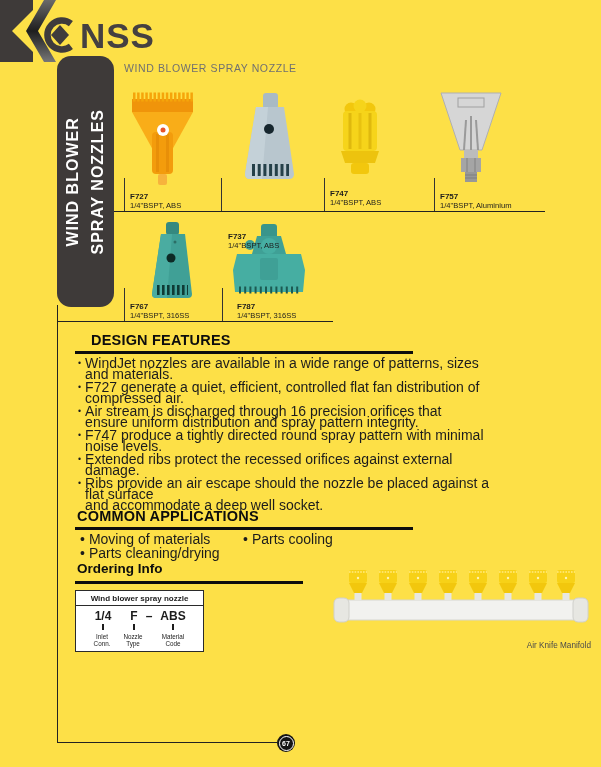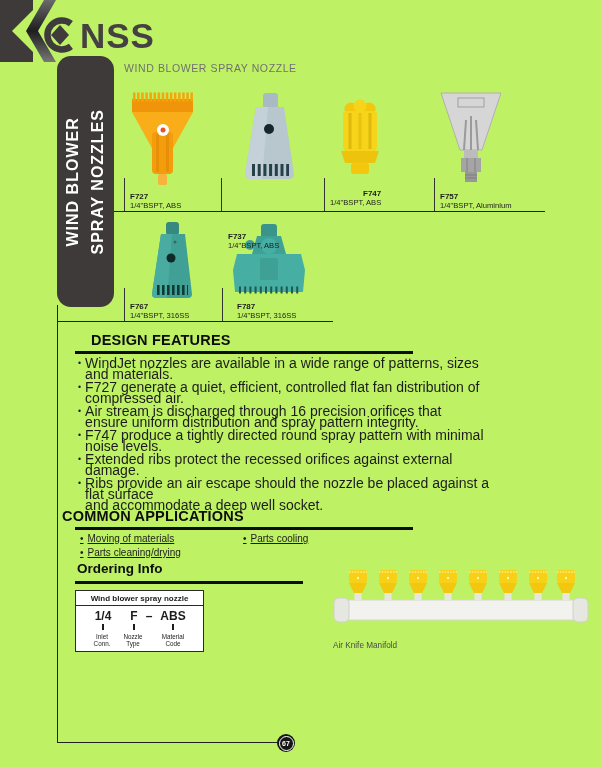--- a/index.html
+++ b/index.html
@@ -1,17 +1,17 @@
 <!DOCTYPE html>
 <html><head>
 <meta charset="utf-8">
 <style>
   * { margin:0; padding:0; box-sizing:border-box; }
   body { background:#888; font-family:"Liberation Sans", sans-serif; }
-  .page { position:relative; width:601px; height:767px; background:#bef264; overflow:hidden; margin:0 auto; }
+  .page { position:relative; width:601px; height:767px; background:#fde047; overflow:hidden; margin:0 auto; }
   .abs { position:absolute; }
 
   
   .corner-svg { left:0; top:0; }
   .logo-svg { left:40px; top:6px; }
   .logo-text { font-family:"Liberation Sans", sans-serif; font-weight:bold; fill:#454041; letter-spacing:1px; }
 
   
   .side-tab { left:57px; top:56px; width:57px; height:251px; background:#3E3A39; border-radius:14px;
               display:flex; align-items:center; justify-content:center; z-index:5; }
@@ -30,33 +30,33 @@
   .pspec  { font-size:7.6px; color:#1c1c1c; line-height:9px; }
 
   .sec-head { font-weight:bold; color:#0d0d0d; font-size:14.5px; letter-spacing:.2px; }
   .sec-underline { background:#0d0d0d; height:2.6px; }
 
   .bullets { left:78px; top:358px; width:416px; }
   .bitem { display:flex; margin-bottom:2px; font-size:14px; color:#1c1c1c; line-height:11px; }
   .bitem::before { content:"•"; margin-right:4px; font-size:8.8px; line-height:11px; }
   .ml { white-space:pre-line; }
 
-  .app-item { display:flex; font-size:10px; color:#1c1c1c; line-height:14px;text-decoration:underline; }
+  .app-item { display:flex; font-size:14px; color:#1c1c1c; line-height:14px; }
   .app-item::before { content:"•"; margin-right:4px; }
 
   .order-head { font-weight:bold; font-size:13.5px; color:#0d0d0d; }
 
   .order-table { left:75px; top:590px; width:129px; height:62px; border:1.2px solid #2a2a2a; background:#fff; }
   .ot-title { height:15px; line-height:15px; text-align:center; font-size:8px; font-weight:bold;
               color:#1c1c1c; border-bottom:1.2px solid #2a2a2a; }
   .ot-val { position:absolute; font-size:12px; font-weight:bold; color:#1c1c1c; text-align:center; }
   .ot-tick { position:absolute; width:1.6px; height:6px; background:#1c1c1c; }
   .ot-label { position:absolute; font-size:6.3px; line-height:7px; color:#1c1c1c; text-align:center; white-space:pre-line; }
 
-  .manifold-caption { left:333px; top:641px; width:258px; text-align:left; font-size:8.2px; color:#4a4a4a; }
+  .manifold-caption { left:333px; top:641px; width:258px; text-align:right; font-size:8.2px; color:#4a4a4a; }
 
   .page-circle { left:277px; top:734px; width:18px; height:18px; border-radius:50%; background:#151515; }
   .page-circle .inner { position:absolute; left:1.5px; top:1.5px; right:1.5px; bottom:1.5px;
                         border:1px solid #ffffff; border-radius:50%; display:flex; align-items:center; justify-content:center; }
   .page-circle .num { color:#ffffff; font-size:7px; font-weight:bold; }
 </style>
 </head>
 <body>
 
 <div class="page">
@@ -166,21 +166,21 @@
   <div class="abs tick" style="left:222px; top:288px; height:33px;"></div>
 
   <div class="abs" style="left:130px; top:192px;">
     <div class="pmodel">F727</div>
     <div class="pspec">1/4"BSPT, ABS</div>
   </div>
   <div class="abs" style="left:228px; top:192px;margin-top:40px;">
     <div class="pmodel">F737</div>
     <div class="pspec">1/4"BSPT, ABS</div>
   </div>
-  <div class="abs" style="left:330px; top:189px;text-align:right;">
+  <div class="abs" style="left:330px; top:189px;">
     <div class="pmodel">F747</div>
     <div class="pspec">1/4"BSPT, ABS</div>
   </div>
   <div class="abs" style="left:440px; top:192px;">
     <div class="pmodel">F757</div>
     <div class="pspec">1/4"BSPT, Aluminium</div>
   </div>
 
   <div class="abs" style="left:130px; top:302px;">
     <div class="pmodel">F767</div>
@@ -211,21 +211,21 @@
       </div>
     <div class="bitem">
         <span class="ml">Extended ribs protect the recessed orifices against external damage.</span>
       </div>
     <div class="bitem">
         <span class="ml">Ribs provide an air escape should the nozzle be placed against a flat surface
 and accommodate a deep well socket.</span>
       </div>
   </div>
 
-  <div class="abs sec-head" style="left:62px; top:508px;">COMMON APPLICATIONS</div>
+  <div class="abs sec-head" style="left:77px; top:508px;">COMMON APPLICATIONS</div>
   <div class="abs sec-underline" style="left:75px; top:527px; width:338px;"></div>
 
   <div class="abs" style="left:80px; top:532px;">
     <div class="app-item">
         <span>Moving of materials</span>
       </div>
     <div class="app-item">
         <span>Parts cleaning/drying</span>
       </div>
   </div>

